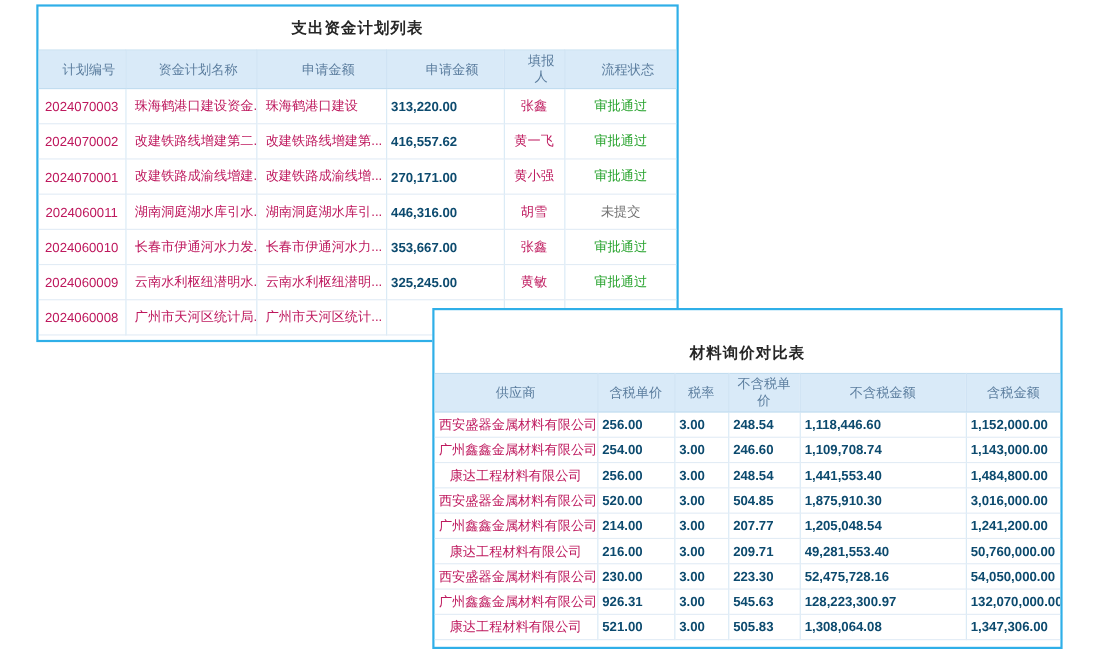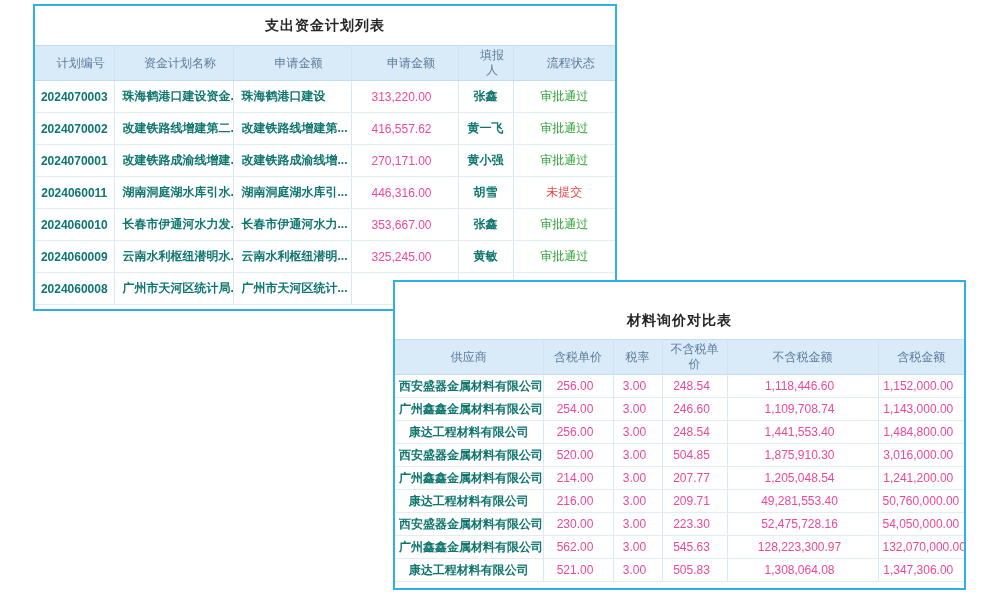--- a/index.html
+++ b/index.html
@@ -19,23 +19,23 @@
   thead tr { border-top:1px solid #a9d4ee; }
   td { border:1px solid #e2ecf5; border-right:1px solid #d8e9f6;
        text-align:center; color:#333; white-space:nowrap; overflow:hidden;
        padding:0 4px; }
   table tr > *:first-child { border-left:none; }
   table tr > *:last-child  { border-right:none; }
   #panel-plan  th { height:31px;padding-left:16px; }
   #panel-plan  td { height:32px; }
   #panel-quote th { height:32px; }
   #panel-quote td { height:23px;margin-left:48px; }
-  td.link { color:#0f766e;font-weight:bold; }
+  td.link { color:#be185d; }
   td.left { text-align:left; padding-left:8px; }
-  td.num  { text-align:center; padding-right:10px; color:#ec4899; }
+  td.num  { text-align:left; padding-right:10px; color:#0c4a6e;font-weight:bold; }
   td.status { font-weight:normal; }
 </style>
 </head>
 <body>
 
 <div class="panel" id="panel-plan">
   <div class="panel-title">支出资金计划列表</div>
   <table>
     <colgroup>
       <col style="width:79px">
@@ -79,21 +79,21 @@
           <td class="num">270,171.00</td>
           <td class="link">黄小强</td>
           <td class="status" style="color: rgb(40, 163, 46);">审批通过</td>
         </tr>
         <tr>
           <td class="link">2024060011</td>
           <td class="link left">湖南洞庭湖水库引水...</td>
           <td class="link left">湖南洞庭湖水库引...</td>
           <td class="num">446,316.00</td>
           <td class="link">胡雪</td>
-          <td class="status" style="color: #ef4444;">未提交</td>
+          <td class="status" style="color: #737373;">未提交</td>
         </tr>
         <tr>
           <td class="link">2024060010</td>
           <td class="link left">长春市伊通河水力发...</td>
           <td class="link left">长春市伊通河水力...</td>
           <td class="num">353,667.00</td>
           <td class="link">张鑫</td>
           <td class="status" style="color: rgb(40, 163, 46);">审批通过</td>
         </tr>
         <tr>
@@ -189,21 +189,21 @@
         <tr>
           <td class="link">西安盛器金属材料有限公司</td>
           <td class="num">230.00</td>
           <td class="num">3.00</td>
           <td class="num">223.30</td>
           <td class="num">52,475,728.16</td>
           <td class="num">54,050,000.00</td>
         </tr>
         <tr>
           <td class="link">广州鑫鑫金属材料有限公司</td>
-          <td class="num">562.00</td>
+          <td class="num">926.31</td>
           <td class="num">3.00</td>
           <td class="num">545.63</td>
           <td class="num">128,223,300.97</td>
           <td class="num">132,070,000.00</td>
         </tr>
         <tr>
           <td class="link">康达工程材料有限公司</td>
           <td class="num">521.00</td>
           <td class="num">3.00</td>
           <td class="num">505.83</td>

